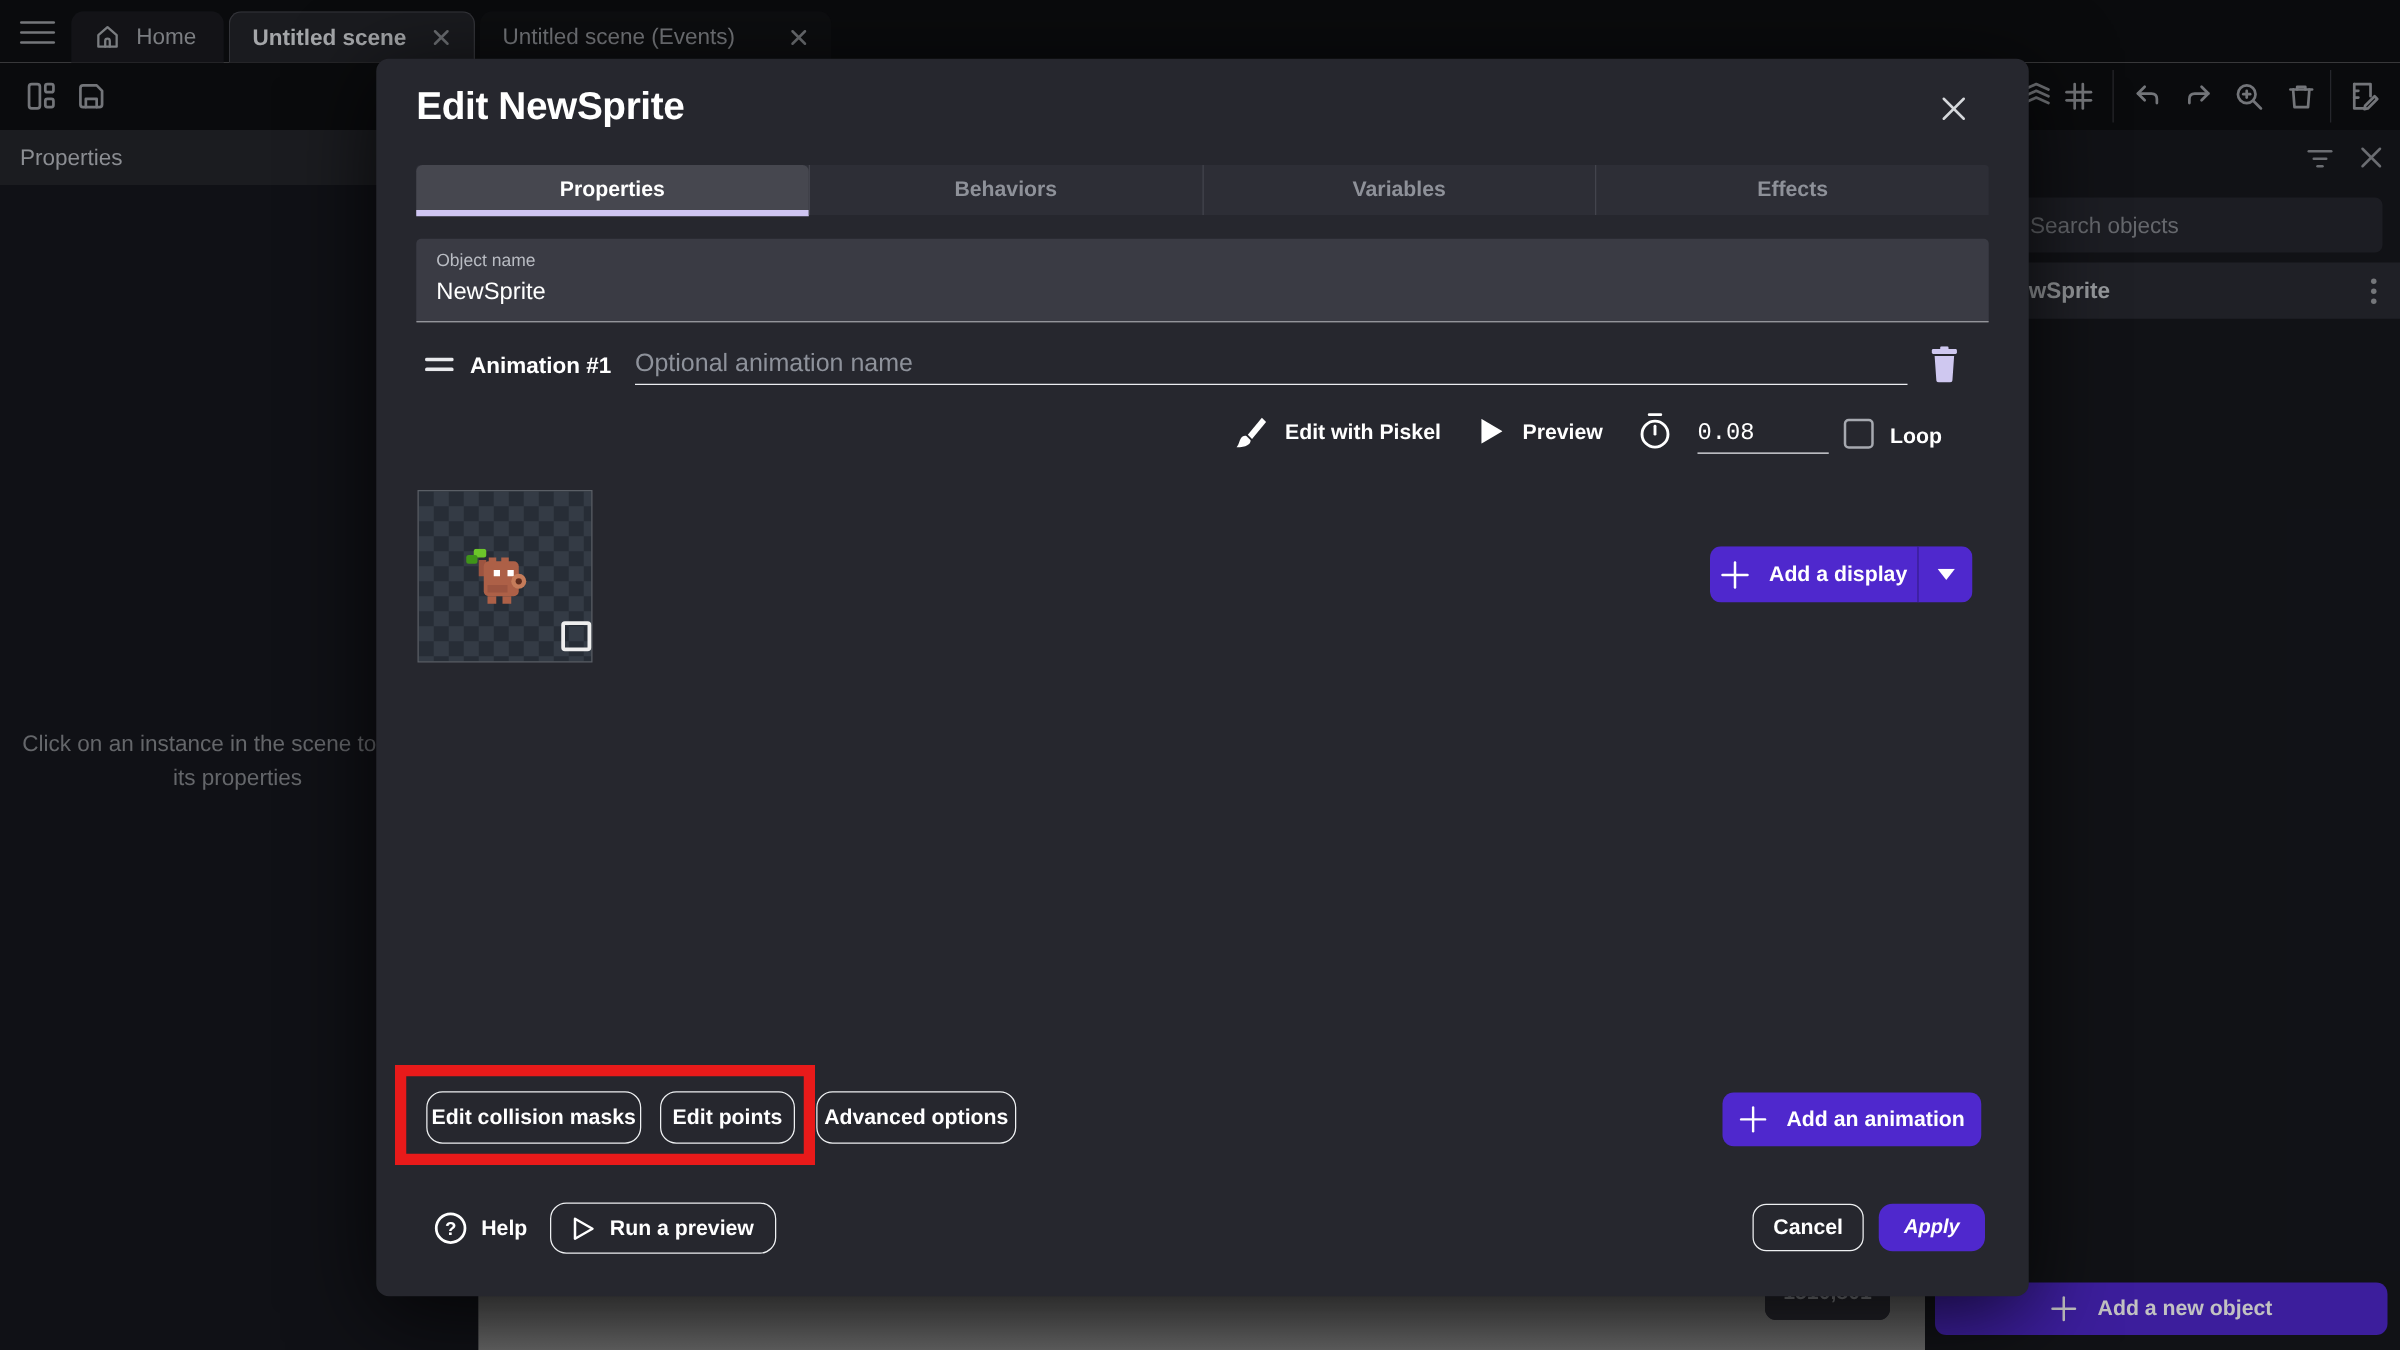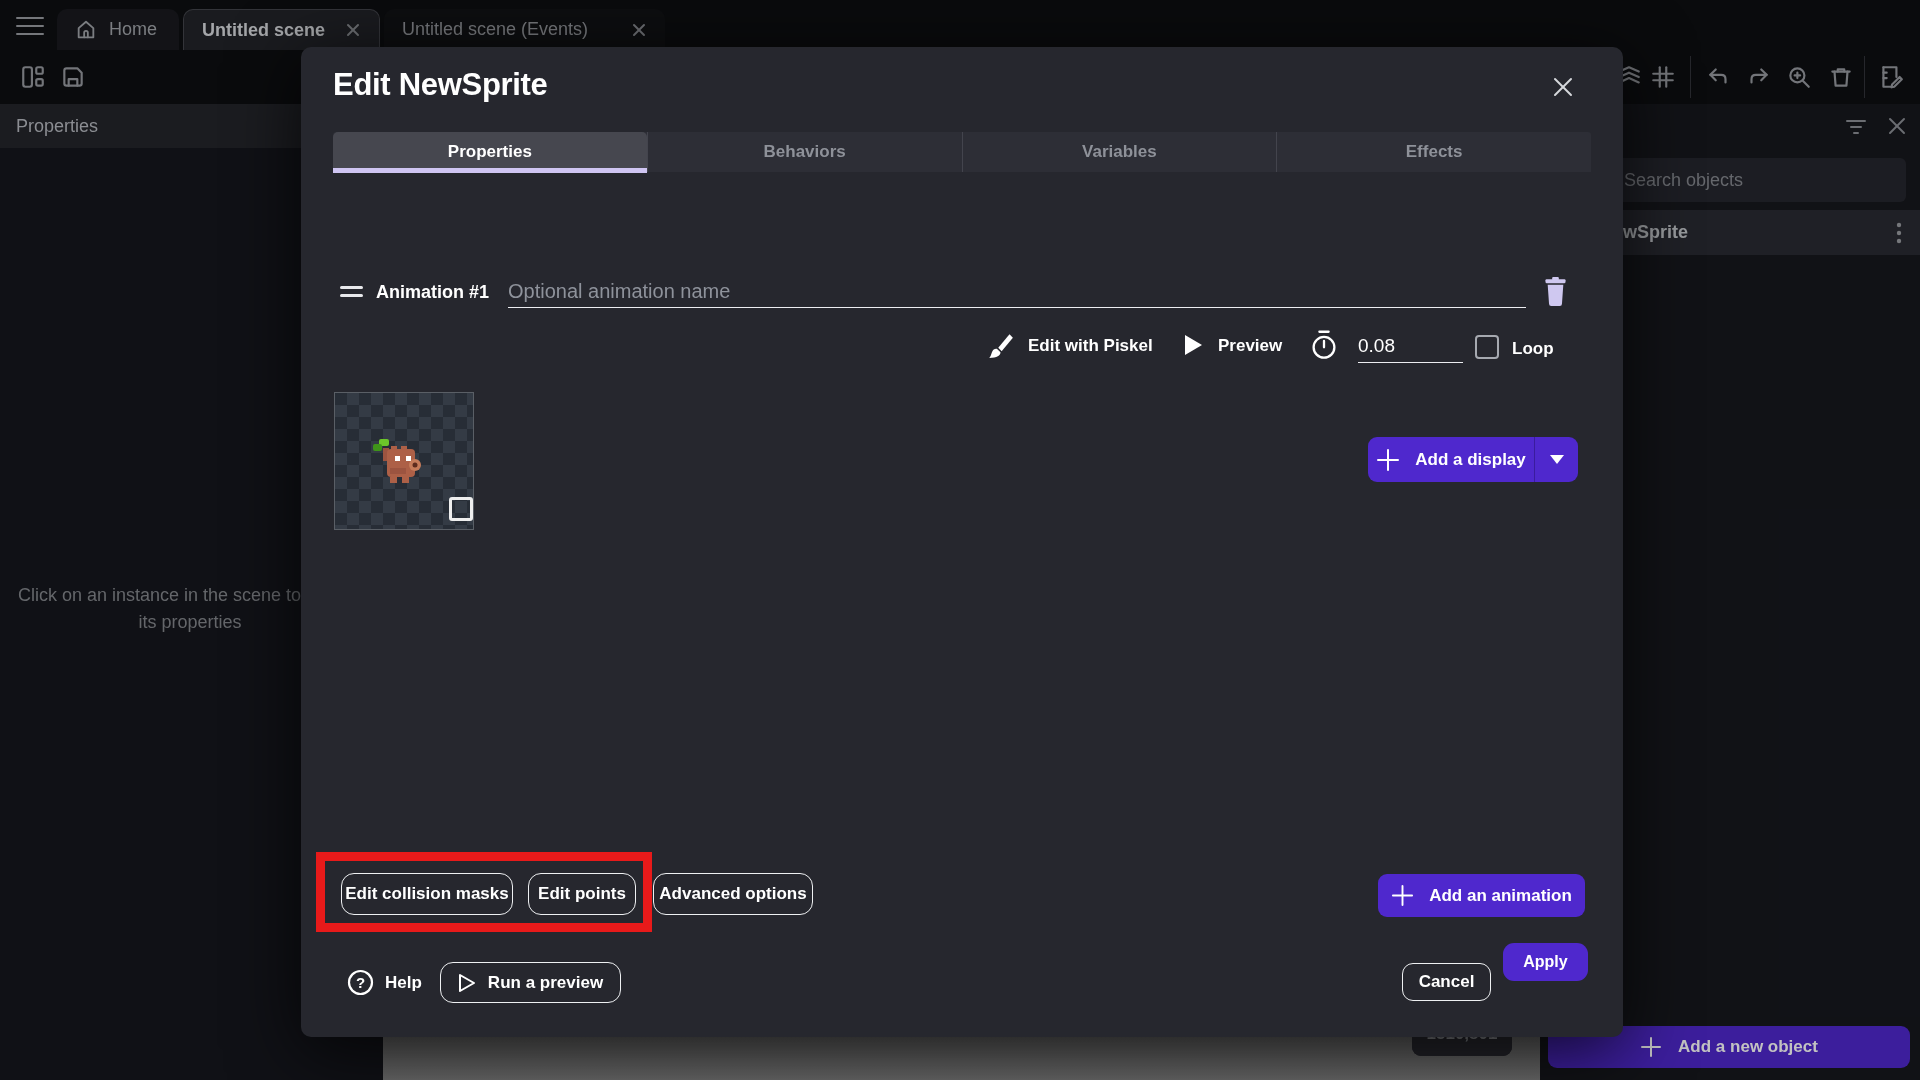--- a/index.html
+++ b/index.html
@@ -64,21 +64,21 @@
   .anim-label { position:absolute; left:75px; top:235px; font-size:18px; font-weight:700; color:#fff; }
   .anim-input { position:absolute; left:207px; top:229px; width:1018px; height:32px; background:transparent; border:none; border-bottom:1.5px solid #ecedf1; font-size:20px; color:#fff; font-family:"Liberation Sans",sans-serif; }
   .anim-input::placeholder { color:#8e929b; }
   .anim-trash { position:absolute; left:1241px; top:230px; width:27px; height:29px; color:#cfc8f0; cursor:pointer; }
 
   .brush-icon { position:absolute; left:686px; top:285px; width:27px; height:27px; color:#fff; cursor:pointer; }
   .piskel-label { position:absolute; left:727px; top:289px; font-size:17px; font-weight:700; cursor:pointer; }
   .play-icon { position:absolute; left:884px; top:288px; width:17px; height:20px; color:#fff; cursor:pointer; }
   .preview-label { position:absolute; left:917px; top:289px; font-size:17px; font-weight:700; cursor:pointer; }
   .stopwatch-icon { position:absolute; left:1009px; top:283px; width:28px; height:30px; color:#fff; }
-  .time-input { position:absolute; left:1057px; top:282px; width:105px; height:34px; background:transparent; border:none; border-bottom:1.5px solid #ecedf1; font-size:19px; color:#fff; font-family:Liberation Sans, sans-serif; }
+  .time-input { position:absolute; left:1057px; top:282px; width:105px; height:34px; background:transparent; border:none; border-bottom:1.5px solid #ecedf1; font-size:19px; color:#fff; font-family:Liberation Mono, monospace; }
   .loop-checkbox { position:absolute; left:1174px; top:288px; width:24px; height:24px; border:2.5px solid #a6a9b0; border-radius:4px; background:transparent; cursor:pointer; }
   .loop-label { position:absolute; left:1211px; top:292px; font-size:17px; font-weight:700; }
 
   .thumb { position:absolute; left:33px; top:345px; width:140px; height:138px; border:1px solid #5a5f66;
            background:repeating-conic-gradient(#343b45 0% 25%, #272d36 0% 50%); background-size:24px 24px; cursor:pointer; }
   .thumb-check { position:absolute; left:114px; top:104px; width:24px; height:24px; border:3px solid #eeeeee; border-radius:3px; cursor:pointer; }
   .sprite-art { position:absolute; left:36px; top:46px; }
 
   .btn-primary { background:#4f28cd; color:#fff; font-weight:700; display:flex; align-items:center; justify-content:center; cursor:pointer; }
   .add-sprite { position:absolute; left:1067px; top:390px; width:210px; height:45px; border-radius:9px; display:flex; overflow:hidden; }
@@ -88,21 +88,21 @@
   .outline-btn { position:absolute; height:42px; border:1.5px solid #eef0f2; border-radius:13px; background:transparent; color:#fff; font-size:17px; font-weight:700; display:flex; align-items:center; justify-content:center; gap:12px; cursor:pointer; white-space:nowrap; }
   .btn-ecm { left:40px; top:826px; width:172px; }
   .btn-ep  { left:227px; top:826px; width:108px; }
   .btn-ao  { left:352px; top:826px; width:160px; }
   .add-anim { position:absolute; left:1077px; top:827px; width:207px; height:43px; border-radius:9px; gap:15px; font-size:17px; }
 
   .help-circle { position:absolute; left:46px; top:922px; width:27px; height:27px; color:#fff; cursor:pointer; }
   .help-label { position:absolute; left:84px; top:926px; font-size:17px; font-weight:700; cursor:pointer; }
   .btn-run { left:139px; top:915px; width:181px; height:41px; }
   .btn-cancel { left:1101px; top:916px; width:89px; height:38px; border-radius:11px; }
-  .btn-apply { position:absolute; left:1202px; top:896px; width:85px; height:38px; border-radius:11px; font-size:16px; }
+  .btn-apply { position:absolute; left:1202px; top:916px; width:85px; height:38px; border-radius:11px; font-size:16px;font-style:italic; }
 
   
   .annotation-rect { position:absolute; left:316px; top:852px; width:336px; height:80px; border:9px solid #e81a1a; z-index:40; pointer-events:none; }
 </style>
 </head>
 <body>
 
 <div class="app">
 
   <header class="topbar">
@@ -279,20 +279,24 @@
           <span>Behaviors</span>
         </div>
       <div class="mtab">
           <span>Variables</span>
         </div>
       <div class="mtab">
           <span>Effects</span>
         </div>
     </nav>
 
+    <div class="objfield">
+      <div class="objfield-label">Object name</div>
+      <div class="objfield-value">NewSprite</div>
+    </div>
 
     <span class="drag-handle">
       <svg width="23" height="11" viewBox="0 0 23 11" fill="currentColor">
           <rect x="0" y="0" width="23" height="3" rx="1.5"></rect>
           <rect x="0" y="8" width="23" height="3" rx="1.5"></rect>
         </svg>
     </span>
     <span class="anim-label">Animation #1</span>
     <input class="anim-input" placeholder="Optional animation name" style="">
     <span class="anim-trash">

